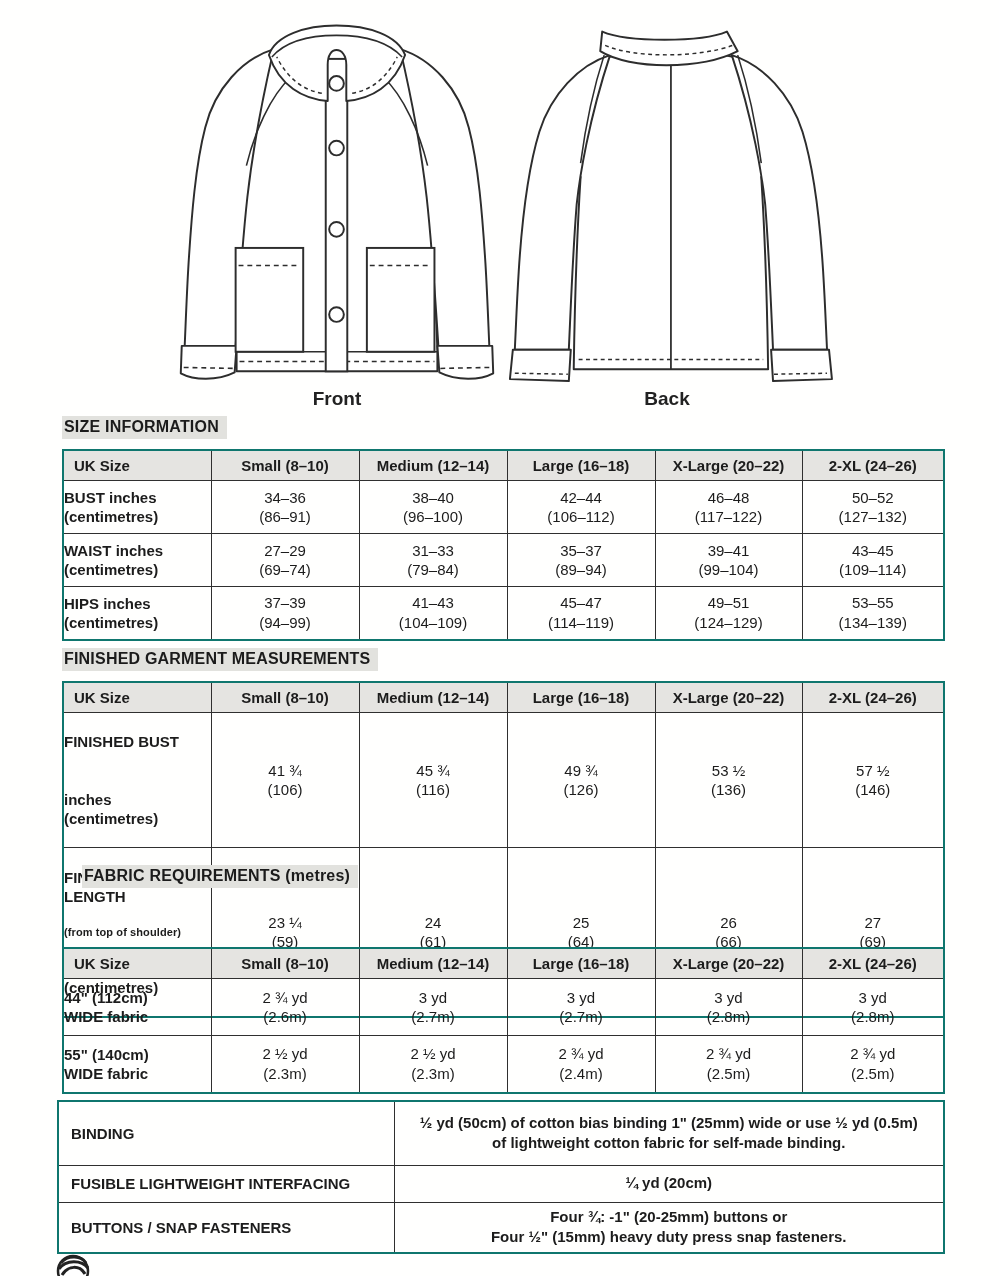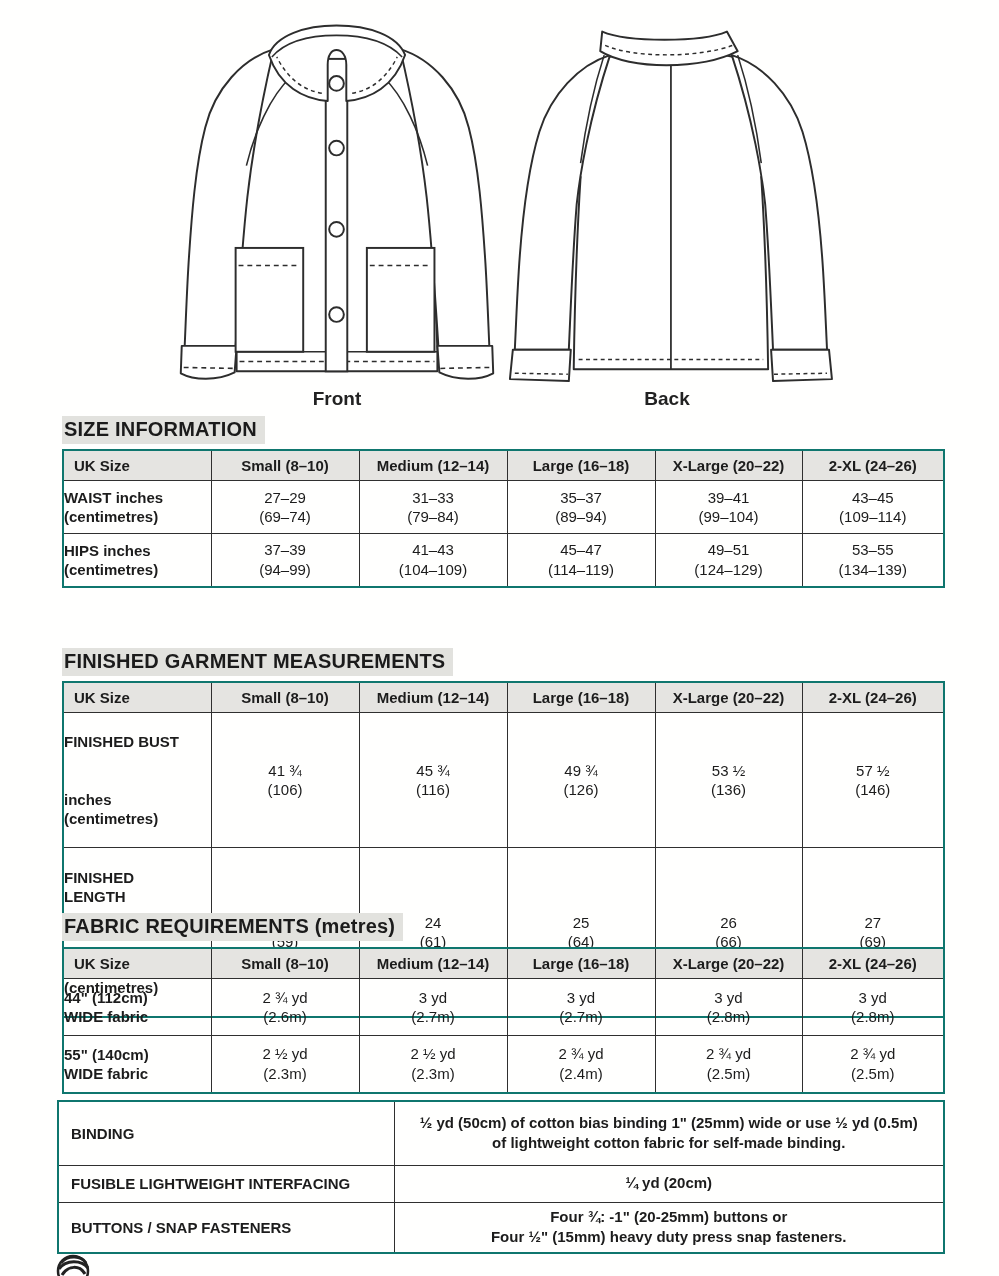--- a/index.html
+++ b/index.html
@@ -12,21 +12,21 @@
     color:#1c1c1c;
   }
   .abs{position:absolute;}
   .caption{
     font-size:19px;font-weight:700;text-align:center;color:#222;
   }
   .section-heading{
     display:inline-block;
     background:#e2e2de;
     padding:2px 8px 3px 2px;
-    font-size:20px;font-weight:700;letter-spacing:.2px;color:#1b1b1b;
+    font-size:16px;font-weight:700;letter-spacing:.2px;color:#1b1b1b;
     white-space:nowrap;
   }
   table.sizes, table.notions{
     border-collapse:collapse;
     table-layout:fixed;
     border:2px solid #0f766e;
   }
   table.sizes td, table.sizes th, table.notions td, table.notions th{
     border:1.5px solid #2f2f2f;
     padding:0;
@@ -181,20 +181,34 @@
         <col style="width:142px">
       </colgroup>
     <tbody>
         <tr>
       <th class="first">UK Size</th>
       <th>Small (8–10)</th>
       <th>Medium (12–14)</th>
       <th>Large (16–18)</th>
       <th>X-Large (20–22)</th>
       <th>2-XL (24–26)</th>
+    </tr>
+    <tr class="r">
+      <td class="rowlabel">BUST inches
+(centimetres)</td>
+      <td class="val">34–36
+(86–91)</td>
+      <td class="val">38–40
+(96–100)</td>
+      <td class="val">42–44
+(106–112)</td>
+      <td class="val">46–48
+(117–122)</td>
+      <td class="val">50–52
+(127–132)</td>
     </tr>
     <tr class="r">
       <td class="rowlabel">WAIST inches
 (centimetres)</td>
       <td class="val">27–29
 (69–74)</td>
       <td class="val">31–33
 (79–84)</td>
       <td class="val">35–37
 (89–94)</td>
@@ -275,21 +289,21 @@
       <td class="val">25
 (64)</td>
       <td class="val">26
 (66)</td>
       <td class="val">27
 (69)</td>
     </tr>
   </tbody>
     </table>
 
-  <div class="abs" style="left:62px;top:913px;">
+  <div class="abs" style="left:62px;top:865px;padding-left:20px;">
     <span class="section-heading">FABRIC REQUIREMENTS (metres)</span>
   </div>
 
   <table class="sizes t3 abs" style="left:62px;top:947px;">
     <colgroup>
         <col style="width:148px">
         <col style="width:148px">
         <col style="width:148px">
         <col style="width:148px">
         <col style="width:147px">

